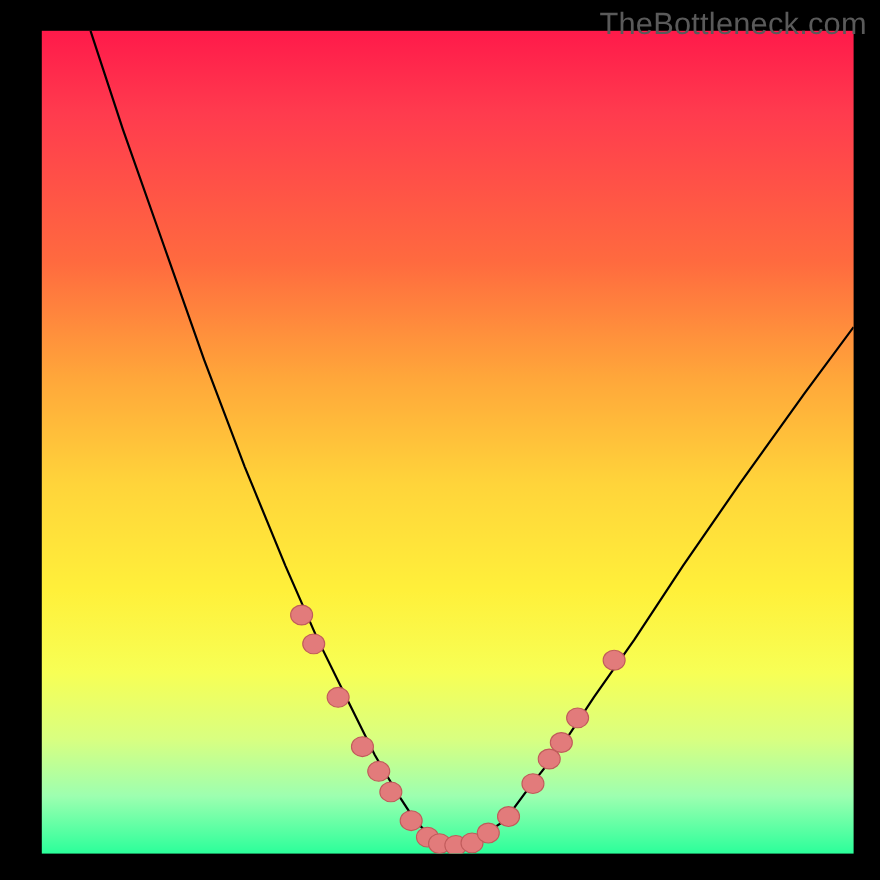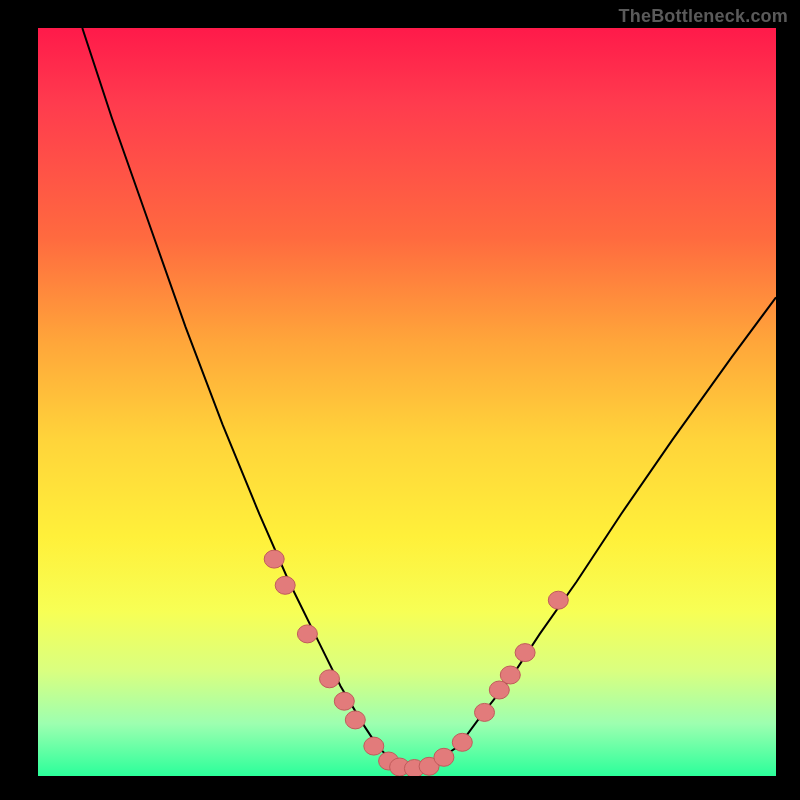--- a/index.html
+++ b/index.html
@@ -14,23 +14,23 @@
   .frame {
     position: relative;
     width: 800px;
     height: 800px;
   }
   .watermark {
     position: absolute;
     top: 6px;
     right: 12px;
     color: #5a5a5a;
-    font-size: 18px;
+    font-size: 28px;
     letter-spacing: 0.2px;
-    font-weight: 700;
+    font-weight: 400;
     z-index: 5;
   }
   .plot-outer {
     position: absolute;
     left: 38px;
     top: 28px;
     width: 738px;
     height: 748px;
     background: #000;
   }

